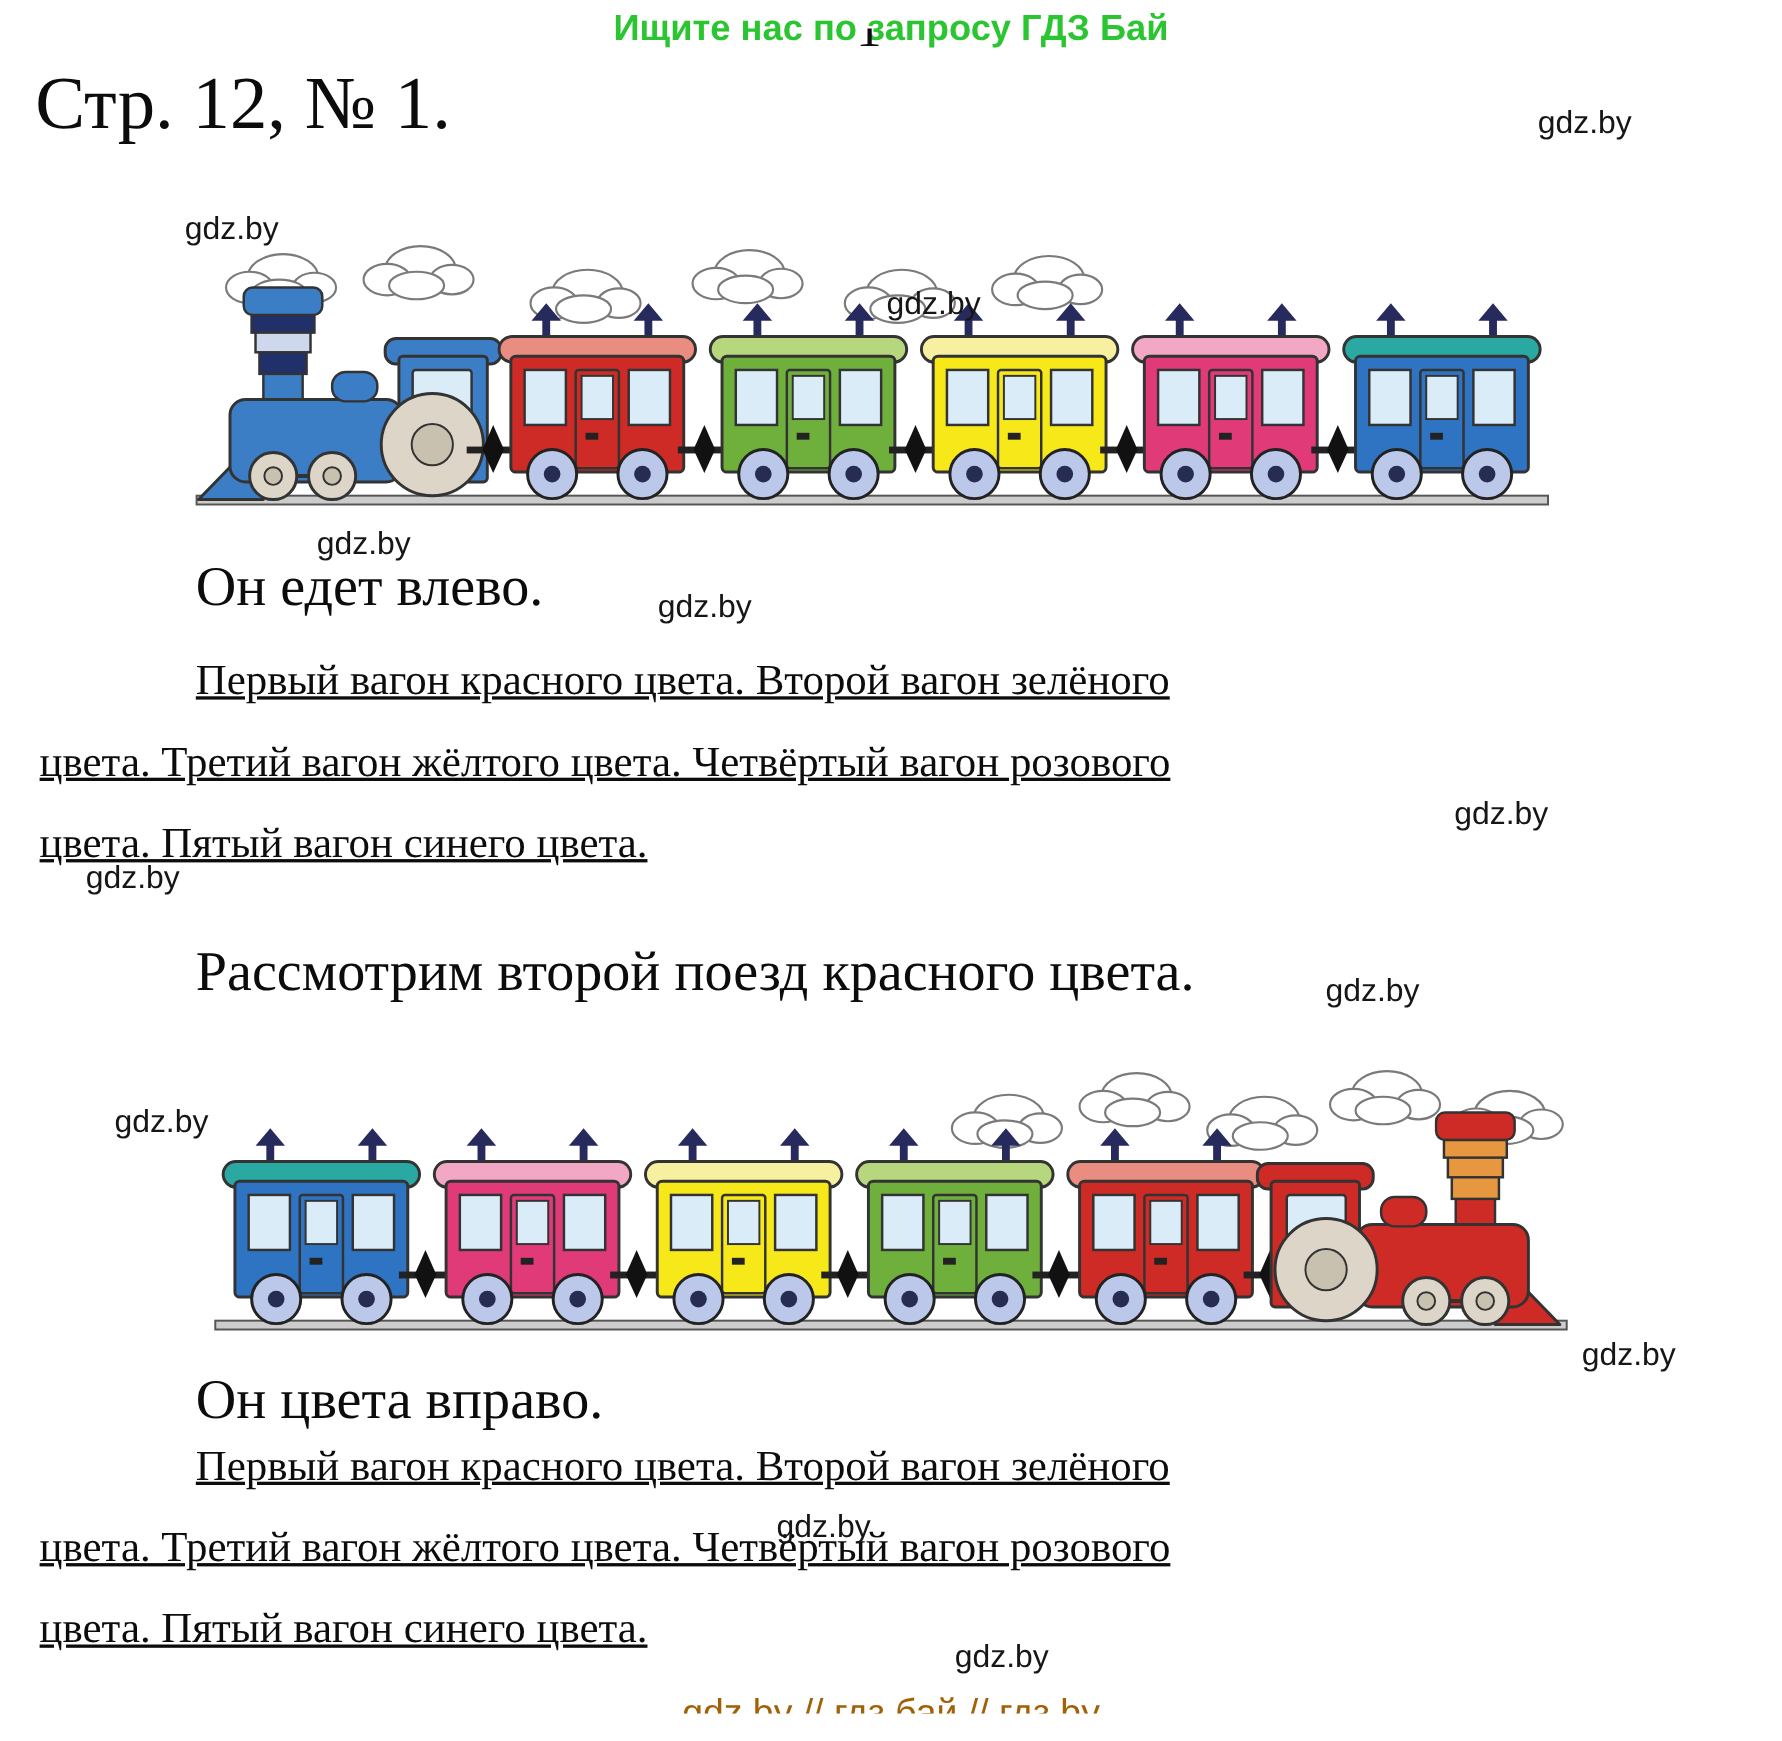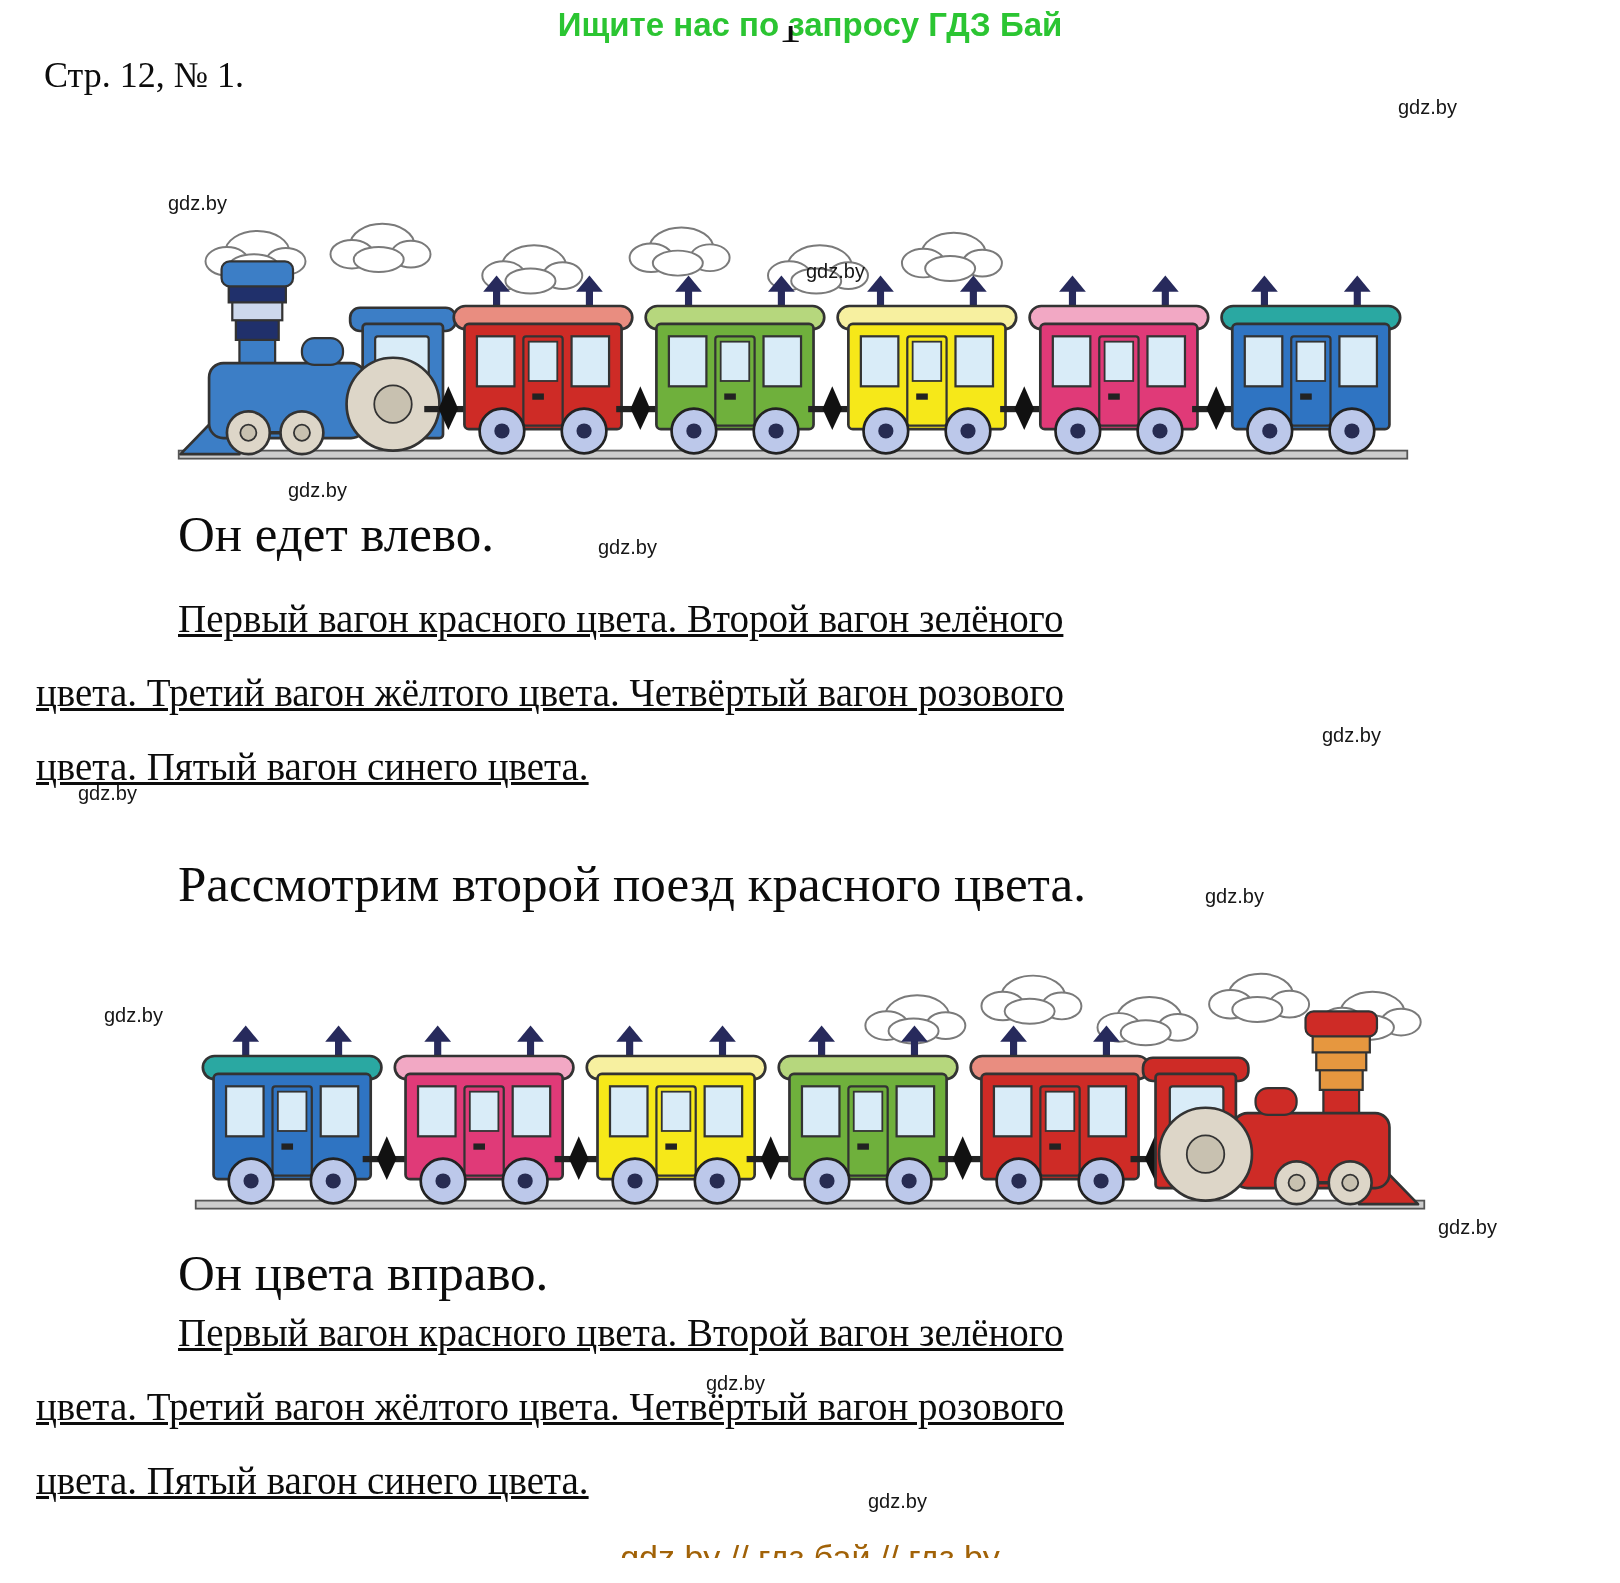--- a/index.html
+++ b/index.html
@@ -1,21 +1,21 @@
 <!DOCTYPE html>
 <html><head>
 <meta charset="utf-8">
 <style>
   html,body{margin:0;padding:0;background:#ffffff;}
   #page{position:relative;width:1620px;height:1558px;background:#ffffff;overflow:hidden;
         font-family:"Liberation Serif","DejaVu Serif",serif;color:#0c0c0c;}
   .serif-line{position:absolute;white-space:nowrap;font-size:51px;line-height:1.1;color:#0c0c0c;}
-  .pageref{font-size:36px;margin-left:12px;}
+  .pageref{font-size:68px;}
   .wm{position:absolute;font-family:"Liberation Sans","DejaVu Sans",sans-serif;
-      font-size:20px;color:#161616;white-space:nowrap;}
+      font-size:29px;color:#161616;white-space:nowrap;}
   #banner{position:absolute;top:6px;left:0;width:100%;text-align:center;
           font-family:"Liberation Sans","DejaVu Sans",sans-serif;
           font-size:33px;font-weight:600;white-space:nowrap;}
   #clipped-digit{position:absolute;left:770px;top:26px;height:24px;width:40px;overflow:hidden;}
   #clipped-digit span{display:block;font-size:46px;margin-top:-26px;text-align:center;}
   .train{position:absolute;width:1250px;height:259px;}
   #footer{position:absolute;top:1538px;left:0;width:100%;text-align:center;
           font-family:"Liberation Sans","DejaVu Sans",sans-serif;font-size:34px;white-space:nowrap;}
   .line{position:absolute;white-space:nowrap;font-size:39px;line-height:1.1;text-decoration:underline;}
 </style>

